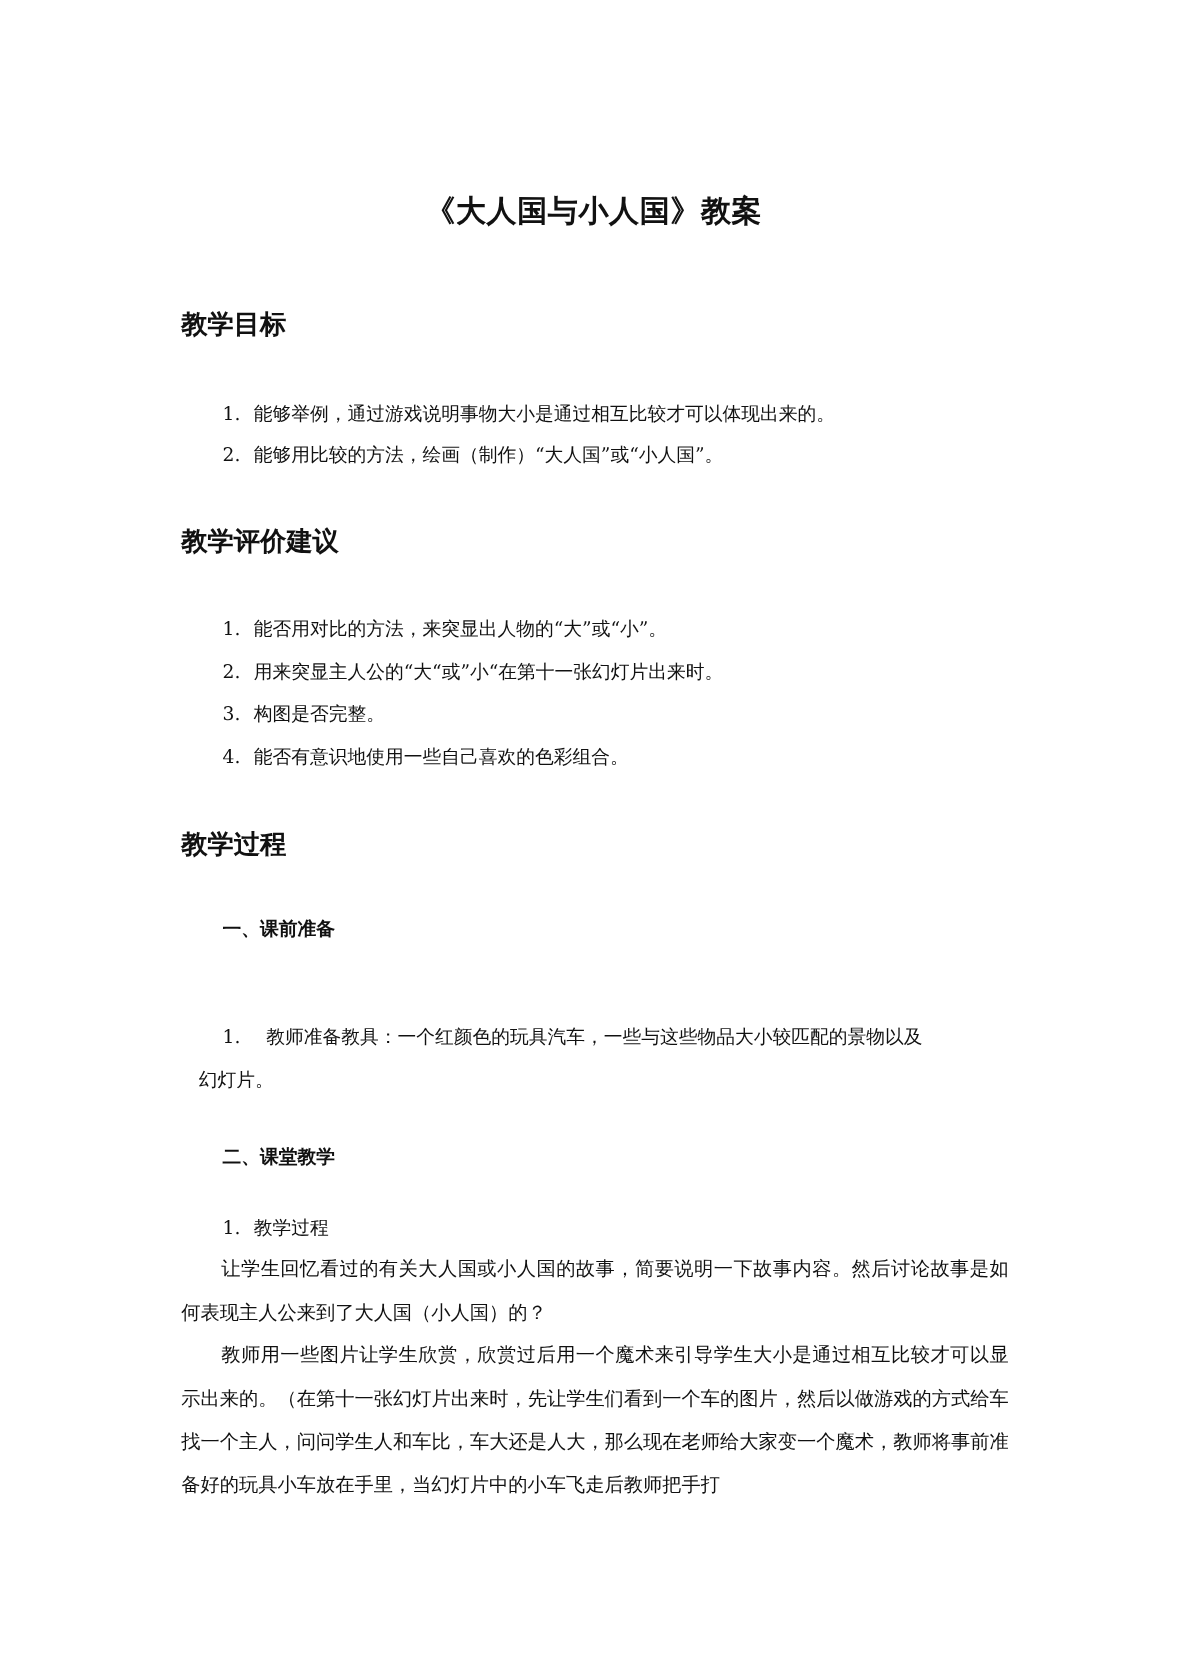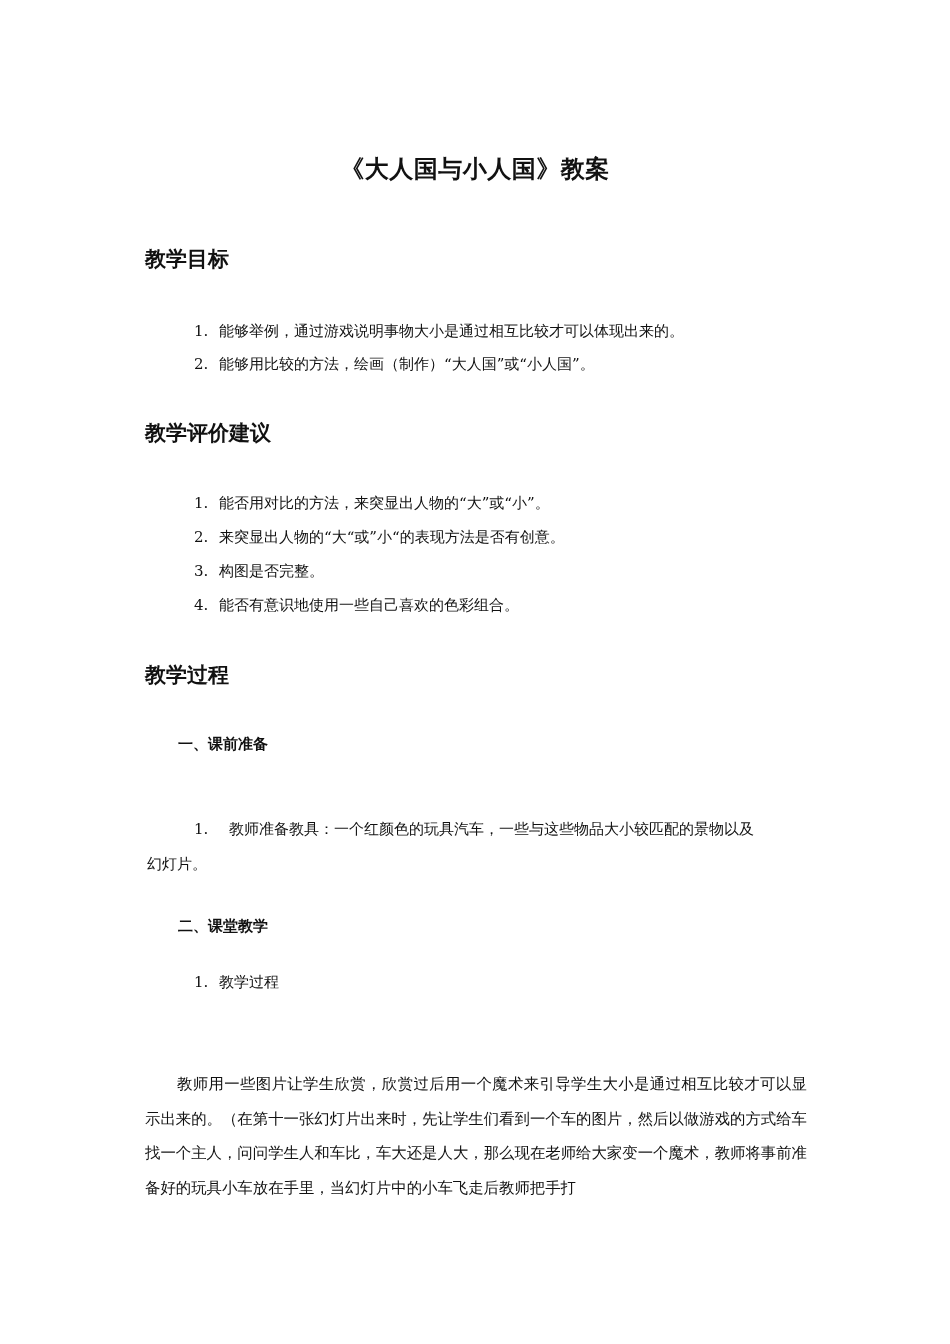--- a/index.html
+++ b/index.html
@@ -6,25 +6,25 @@
   body { width: 950px; height: 1344px; position: relative; overflow: hidden;
          font-family: "DejaVu Serif", "Liberation Serif", serif; color: #111; }
   .page { position: absolute; left: 0; top: 0; width: 950px; height: 1344px; }
   .title { position: absolute; top: 152px; left: 0; width: 950px; text-align: center;
            font-family: "DejaVu Sans", "Liberation Sans", sans-serif; font-weight: bold;
            font-size: 24px; line-height: 34px; letter-spacing: 0.5px; }
   .h1 { position: absolute; left: 145px; font-family: "DejaVu Sans", "Liberation Sans", sans-serif;
         font-weight: bold; font-size: 21px; line-height: 30px; }
   .h2 { position: absolute; left: 178px; font-family: Liberation Serif, serif;
         font-weight: bold; font-size: 15px; line-height: 22px; }
-  .li { position: absolute; left: 178px; font-size: 15px; line-height: 22px; white-space: nowrap; margin-left: 16px; }
+  .li { position: absolute; left: 178px; font-size: 15px; line-height: 22px; white-space: nowrap; }
   .li .num { display: inline-block; width: 25px; }
   .para { position: absolute; left: 145px; width: 662px; font-size: 15.4px; line-height: 34.5px;
           text-align: justify; text-indent: 32px; }
-  .wrapline { position: absolute; left: 147px; font-size: 15px; line-height: 22px; white-space: nowrap; }
+  .wrapline { position: absolute; left: 159px; font-size: 15px; line-height: 22px; white-space: nowrap; }
 </style>
 </head>
 <body>
 
 <div class="page">
 
   <div class="title">《大人国与小人国》教案</div>
 
   <div class="h1" style="top:244px">教学目标</div>
   <div class="li" style="top:320px">
@@ -32,21 +32,21 @@
   </div>
   <div class="li" style="top:353px">
     <span class="num">2.</span><span>能够用比较的方法，绘画（制作）“大人国”或“小人国”。</span>
   </div>
 
   <div class="h1" style="top:418px">教学评价建议</div>
   <div class="li" style="top:492px">
     <span class="num">1.</span><span>能否用对比的方法，来突显出人物的“大”或“小”。</span>
   </div>
   <div class="li" style="top:526px">
-    <span class="num">2.</span><span>来突显出人物的“大“或”小“的表现方法是否有创意。</span>
+    <span class="num">2.</span><span>用来突显主人公的“大“或”小“在第十一张幻灯片出来时。</span>
   </div>
   <div class="li" style="top:560px">
     <span class="num">3.</span><span>构图是否完整。</span>
   </div>
   <div class="li" style="top:594px">
     <span class="num">4.</span><span>能否有意识地使用一些自己喜欢的色彩组合。</span>
   </div>
 
   <div class="h1" style="top:660px">教学过程</div>
 
@@ -56,15 +56,16 @@
   </div>
   <div class="wrapline" style="top:853px">幻灯片。</div>
   <div class="li" style="top:859px; top:860px"></div>
 
 
   <div class="h2" style="top:915px">二、课堂教学</div>
   <div class="li" style="top:971px">
     <span class="num">1.</span><span>教学过程</span>
   </div>
 
+  <div class="para" style="top:998px">让学生回忆看过的有关大人国或小人国的故事，简要说明一下故事内容。然后讨论故事是如何表现主人公来到了大人国（小人国）的？</div>
   <div class="para" style="top:1067px">教师用一些图片让学生欣赏，欣赏过后用一个魔术来引导学生大小是通过相互比较才可以显示出来的。（在第十一张幻灯片出来时，先让学生们看到一个车的图片，然后以做游戏的方式给车找一个主人，问问学生人和车比，车大还是人大，那么现在老师给大家变一个魔术，教师将事前准备好的玩具小车放在手里，当幻灯片中的小车飞走后教师把手打</div>
 
 </div>
 
 </body></html>

